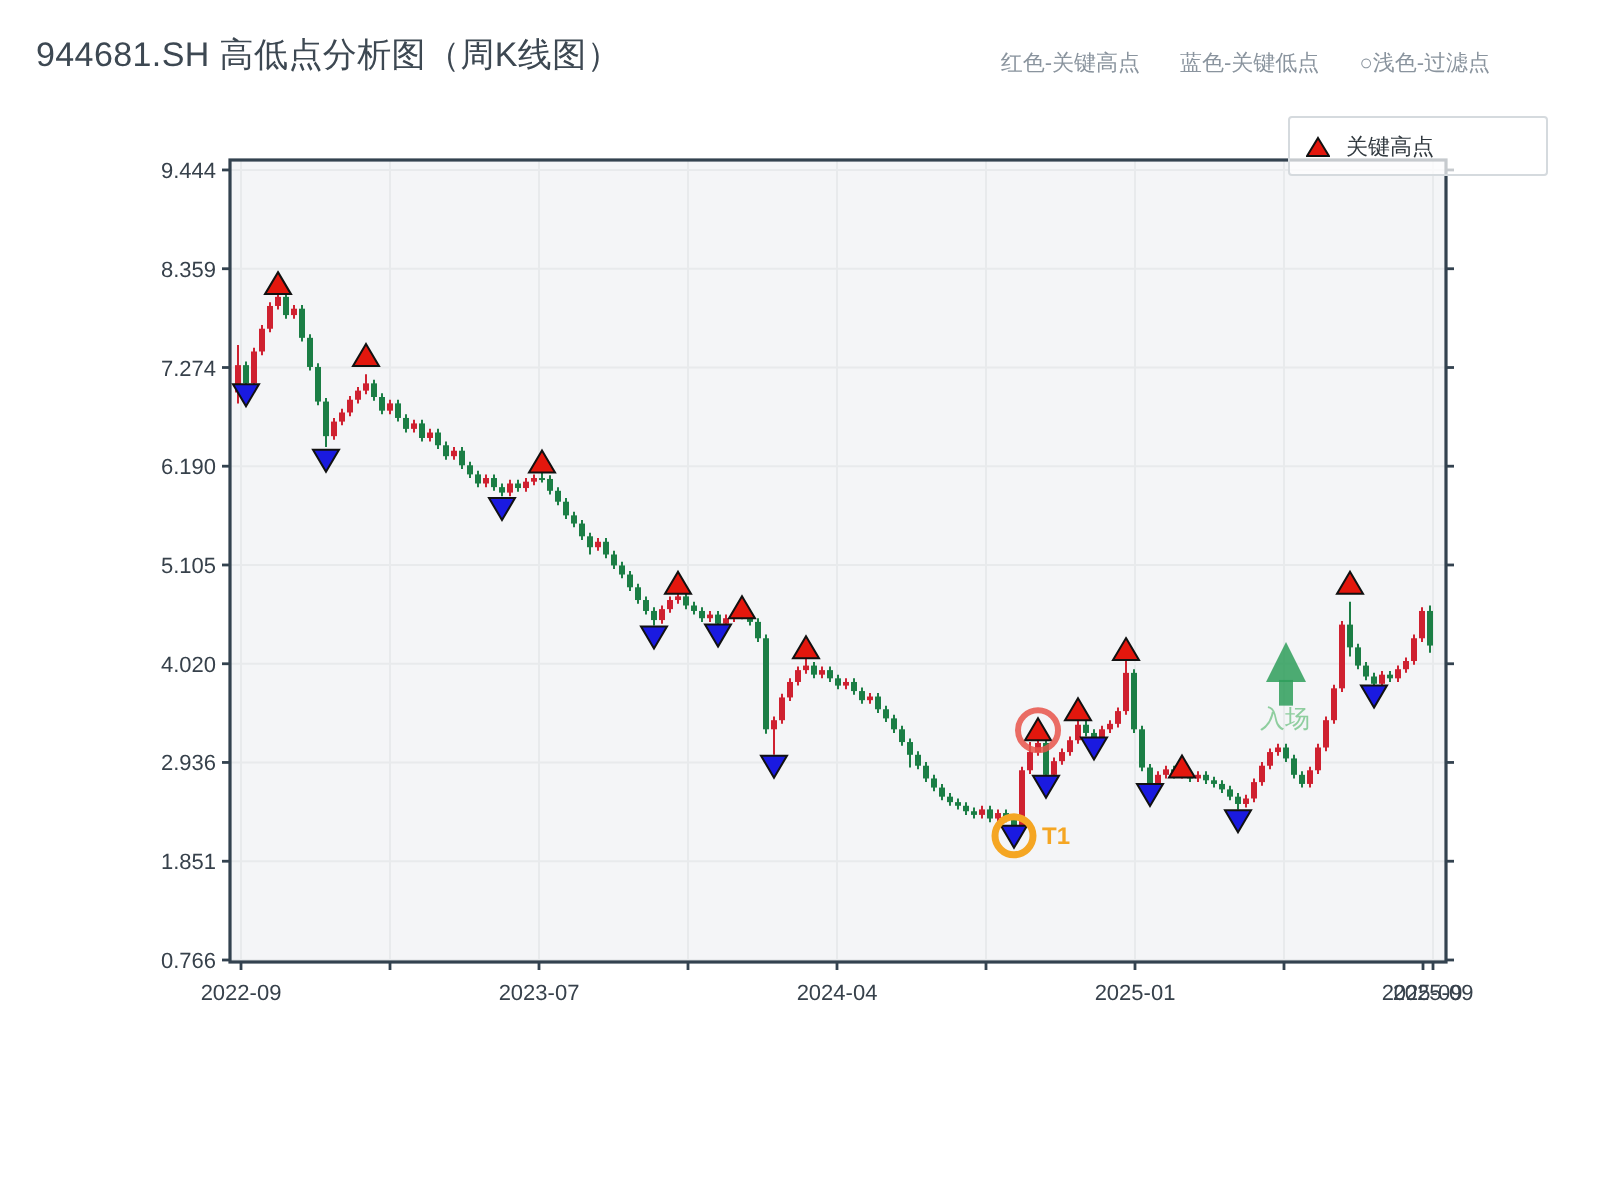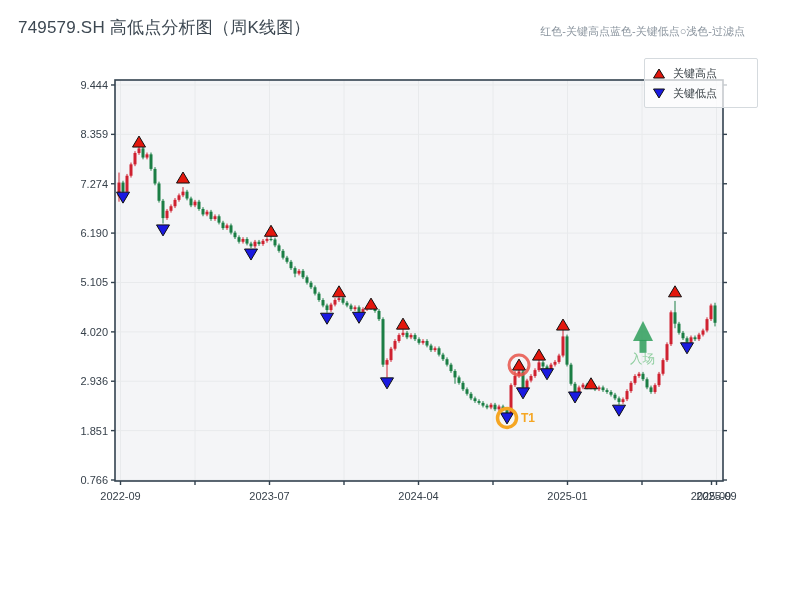--- a/index.html
+++ b/index.html
@@ -1,33 +1,33 @@
 <!DOCTYPE html>
 <html><head>
 <meta charset="utf-8">
 <style>
   html,body{margin:0;padding:0;background:#ffffff;}
   body{font-family:"Liberation Sans","DejaVu Sans",sans-serif;}
   #stage{position:relative;width:800px;height:600px;background:#ffffff;overflow:hidden;}
   .title{position:absolute;left:18px;top:16px;font-size:17px;font-weight:500;color:#3d4852;letter-spacing:.2px;}
-  .top-legend{position:absolute;top:24px;right:55px;font-size:11px;color:#8a949e;display:flex;white-space:nowrap;}
+  .top-legend{position:absolute;top:24px;right:55px;font-size:11px;color:#8a949e;display:flex;gap:20px;white-space:nowrap;}
   .result-line{position:absolute;left:10px;top:51px;font-size:11.5px;color:#e35050;white-space:pre;}
   .quality-line{position:absolute;left:10px;top:67px;font-size:11.5px;color:#2fb270;white-space:pre;}
   svg#chart{position:absolute;left:0;top:0;}
   .legend-box{position:absolute;left:644px;top:58px;width:104px;background:rgba(255,255,255,.72);
-    border:1px solid #d5dade;border-radius:2px;padding:4px 0 4px 8px;z-index:5;}
+    border:1px solid #d5dade;border-radius:2px;padding:4px 16px 4px 8px;z-index:5;}
   .legend-item{display:flex;align-items:center;gap:8px;height:20px;font-size:11px;color:#31393f;}
   .legend-item.muted span.lbl{color:#bcc3c9;}
   .tick-text{font-size:11px;fill:#37414b;}
 </style>
 </head>
 <body>
 <div id="stage">
 
-<div class="title">749579.SH 高低点分析图（周K线图）</div>
+<div class="title">944681.SH 高低点分析图（周K线图）</div>
 
 <div class="top-legend">
   <span>红色-关键高点</span>
   <span>蓝色-关键低点</span>
   <span>○浅色-过滤点</span>
 </div>
 
 
 <svg id="chart" width="800" height="600">
       <rect x="115" y="80" width="608" height="401" fill="#f4f5f7"></rect>
@@ -440,21 +440,15 @@
       </g>
     </svg>
 
 <div class="legend-box">
   <div class="legend-item">
     <svg width="12" height="11">
       <polygon points="6,1 11.5,10 0.5,10" fill="#e3170d" stroke="#111" stroke-width="1"></polygon>
     </svg>
     <span class="lbl">关键高点</span>
   </div>
-  <div class="legend-item">
-    <svg width="12" height="11">
-      <polygon points="6,10 11.5,1 0.5,1" fill="#1a1ae0" stroke="#111" stroke-width="1"></polygon>
-    </svg>
-    <span class="lbl">关键低点</span>
-  </div>
 </div>
 
 </div>
 
 </body></html>

